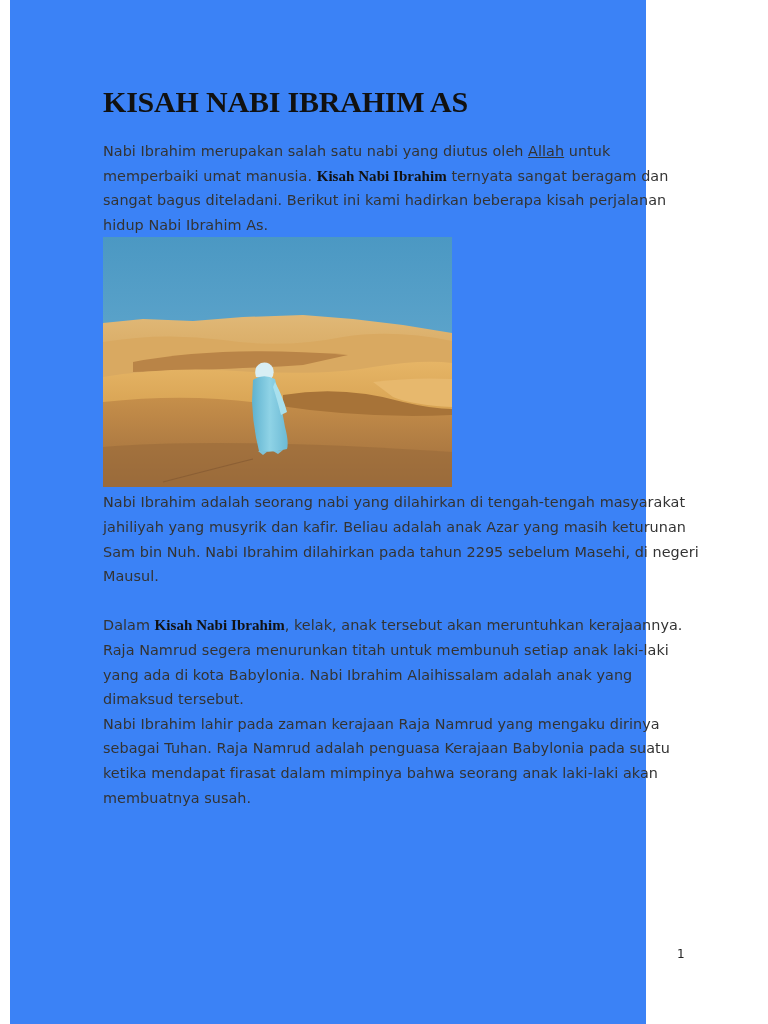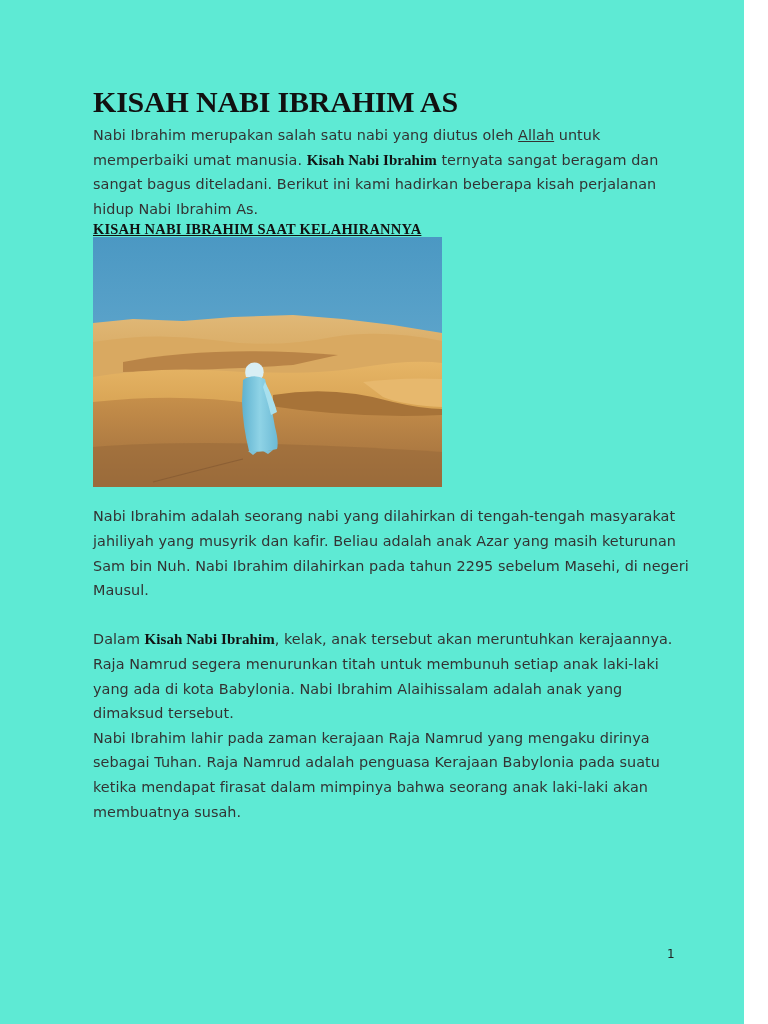--- a/index.html
+++ b/index.html
@@ -8,24 +8,24 @@
       background: #ffffff;
     }
     body {
       width: 768px;
       height: 1024px;
       position: relative;
       overflow: hidden;
     }
     .page {
       position: absolute;
-      left: 0; top: 0;
-      width: 744px;
+      left: 10px; top: 0;
+      width: 636px;
       height: 1024px;
-      background: #5eead4;
+      background: #3b82f6;
     }
     .content {
       position: absolute;
       left: 93px;
       top: 84px;
       width: 600px;
     }
     .doc-title {
       font-family: "Liberation Serif", "DejaVu Serif", serif;
       font-weight: bold;
@@ -48,21 +48,21 @@
       font-weight: bold;
       font-size: 15px;
       color: #111111;
     }
     .body-text a {
       color: #333333;
       text-decoration: underline;
       cursor: pointer;
     }
     .intro {
-      margin-top: 3px;
+      margin-top: 19px;
     }
     .section-heading {
       font-family: "Liberation Serif", "DejaVu Serif", serif;
       font-weight: bold;
       font-size: 14.5px;
       line-height: 16px;
       color: #111111;
       margin: 0;
       text-decoration: underline;
       letter-spacing: 0.2px;
@@ -72,21 +72,21 @@
       width: 349px;
       height: 250px;
       position: relative;
       overflow: hidden;
       display: block;
     }
     .photo svg {
       display: block;
     }
     .paragraphs {
-      margin-top: 17px;
+      margin-top: 3px;
     }
     .paragraphs p {
       margin: 0 0 24.6px 0;
     }
     .paragraphs p.no-gap {
       margin-bottom: 0;
     }
     .page-number {
       position: absolute;
       left: 667px;
@@ -99,21 +99,20 @@
 </head>
 <body>
 
 <div class="page">
   <div class="content">
 
     <h1 class="doc-title">KISAH NABI IBRAHIM AS</h1>
 
     <p class="body-text intro"><span>Nabi Ibrahim merupakan salah satu nabi yang diutus oleh </span><a>Allah</a><span> untuk memperbaiki umat manusia. </span><span class="bold-serif">Kisah Nabi Ibrahim</span><span> ternyata sangat beragam dan sangat bagus diteladani. Berikut ini kami hadirkan beberapa kisah perjalanan hidup Nabi Ibrahim As.</span></p>
 
-    <h2 class="section-heading">KISAH NABI IBRAHIM SAAT KELAHIRANNYA</h2>
 
     <div class="photo">
       <svg width="349" height="250" viewBox="0 0 349 250" xmlns="http://www.w3.org/2000/svg">
         <defs>
           <linearGradient id="sky" x1="0" y1="0" x2="0" y2="1">
             <stop offset="0" stop-color="#4b98c3"></stop>
             <stop offset="1" stop-color="#74b4d5"></stop>
           </linearGradient>
           <linearGradient id="duneFar" x1="0" y1="0" x2="0" y2="1">
             <stop offset="0" stop-color="#e0b877"></stop>

